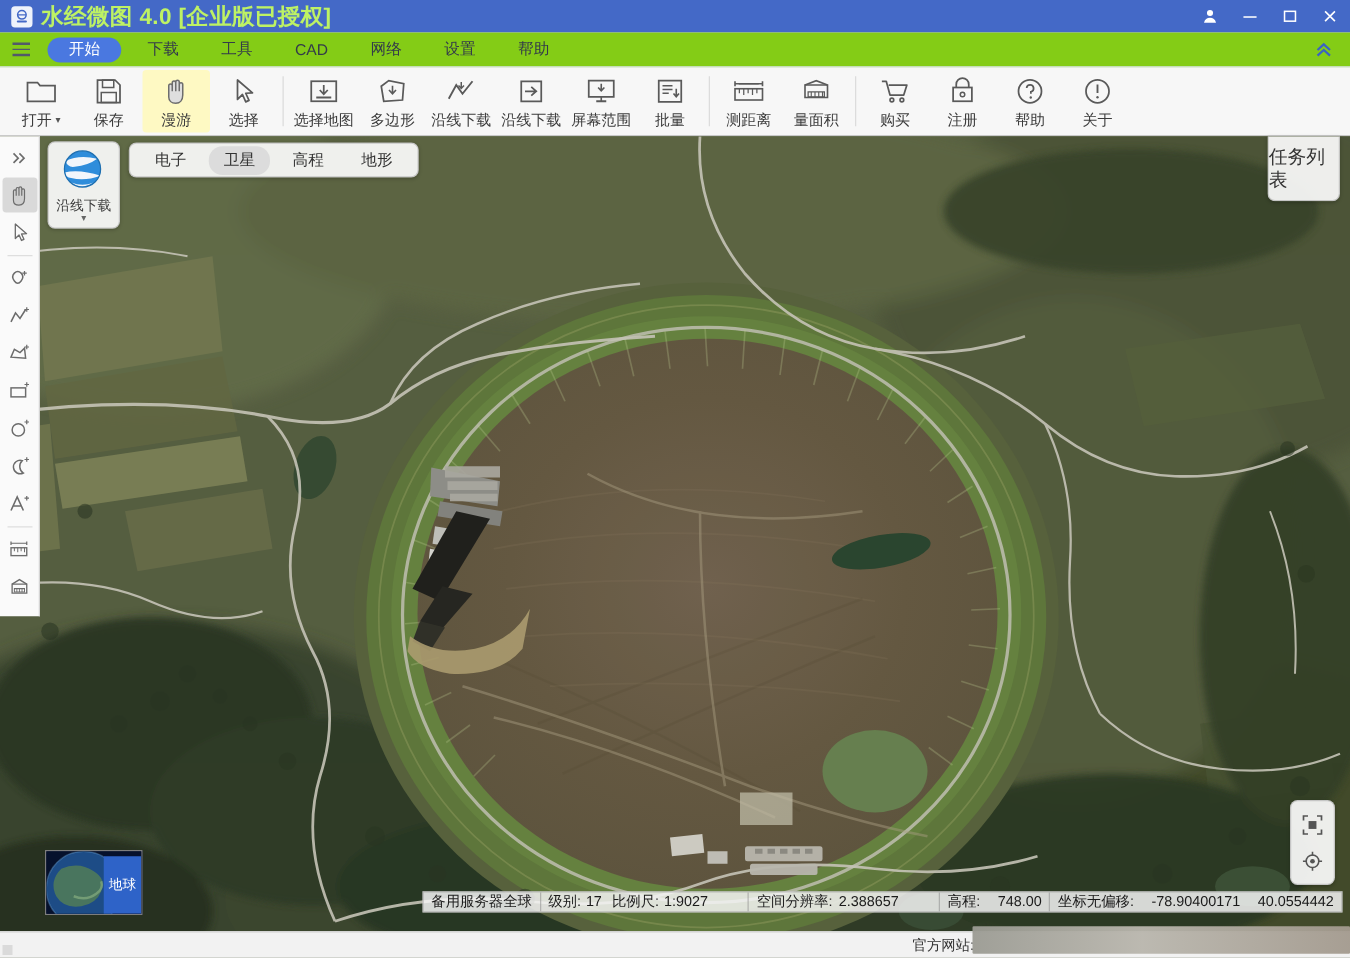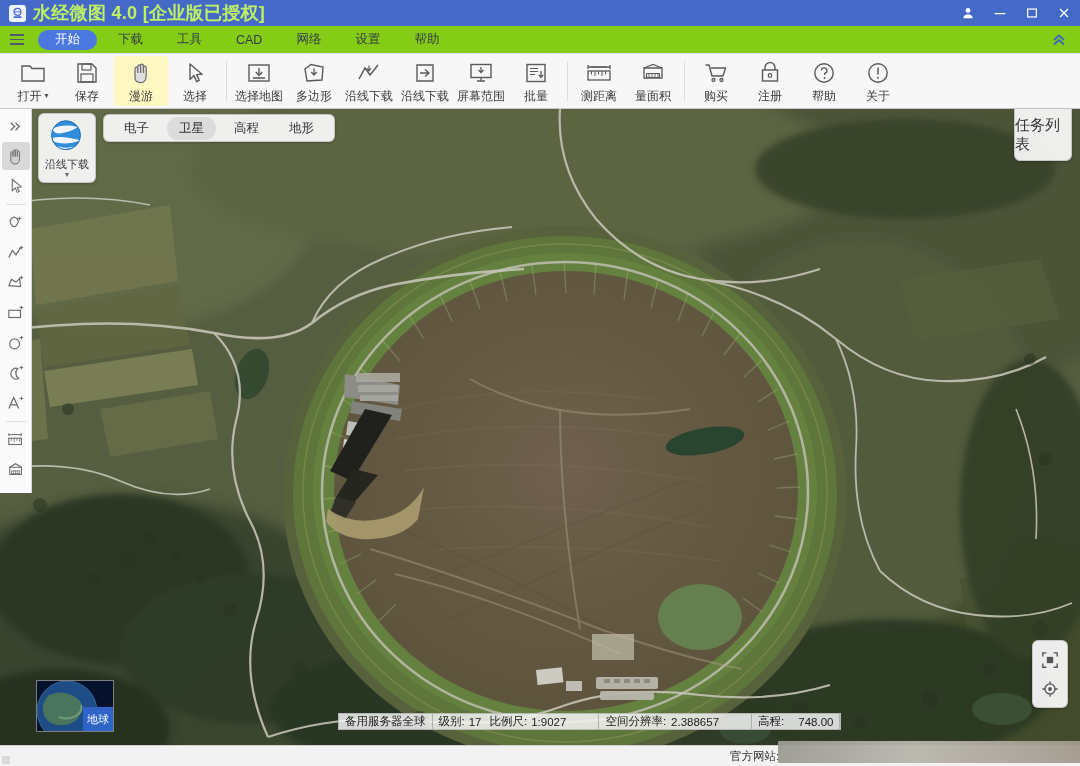--- a/index.html
+++ b/index.html
@@ -149,21 +149,21 @@
   }
 
   
   .earth-thumb {
     position: absolute; left: 36px; bottom: 13px; width: 78px; height: 52px;
     border: 1px solid #7d7d7d; overflow: hidden; z-index: 20;
     background: #04102e;
   }
   .earth-lbl {
     position: absolute; right: 0; bottom: 0; background: #2e63c8;
-    color: #fff; font-size: 11px; padding: 5px 4px; line-height: 14px;
+    color: #fff; font-size: 11px; padding: 16px 4px; line-height: 14px;
   }
 
   
   .statusrow {
     position: absolute; left: 338px; bottom: 15px; height: 17px;
     display: flex; align-items: stretch; z-index: 20;
     background: rgba(244,244,244,.85);
     border: 1px solid rgba(160,160,160,.6);
     font-size: 11.5px; color: #1b1b1b;
   }
@@ -671,20 +671,25 @@
         <span>空间分辨率:</span>
         <span style="padding-left:5px">2.388657</span>
       </div>
       <div class="st-gap"></div>
       <div class="st-div"></div>
       <div class="st-cell">
         <span>高程:</span>
         <span class="st-num">748.00</span>
       </div>
       <div class="st-div"></div>
+      <div class="st-cell">
+        <span>坐标无偏移:</span>
+        <span class="st-num">-78.90400171</span>
+        <span class="st-num">40.0554442</span>
+      </div>
     </div>
   </div>
 
   <div class="rail">
     <div class="rail-btn">
       <svg width="15" height="15" viewBox="0 0 16 16">
         <path d="M3 4 L7 8 L3 12 M8 4 L12 8 L8 12" fill="none" stroke="#6c6c6c" stroke-width="1.4"></path>
       </svg>
     </div>
     <div class="rail-btn active">

